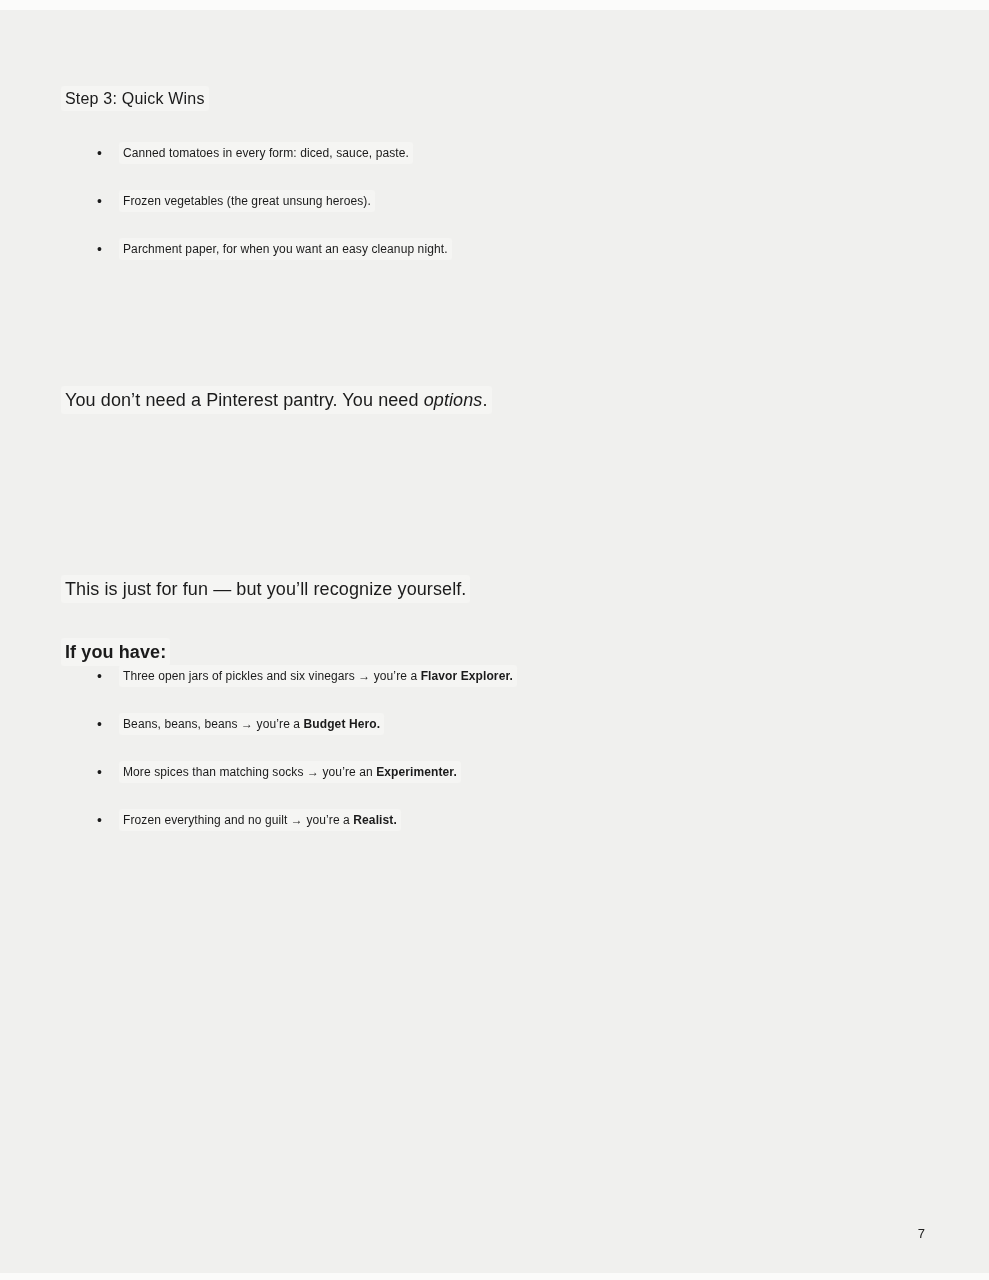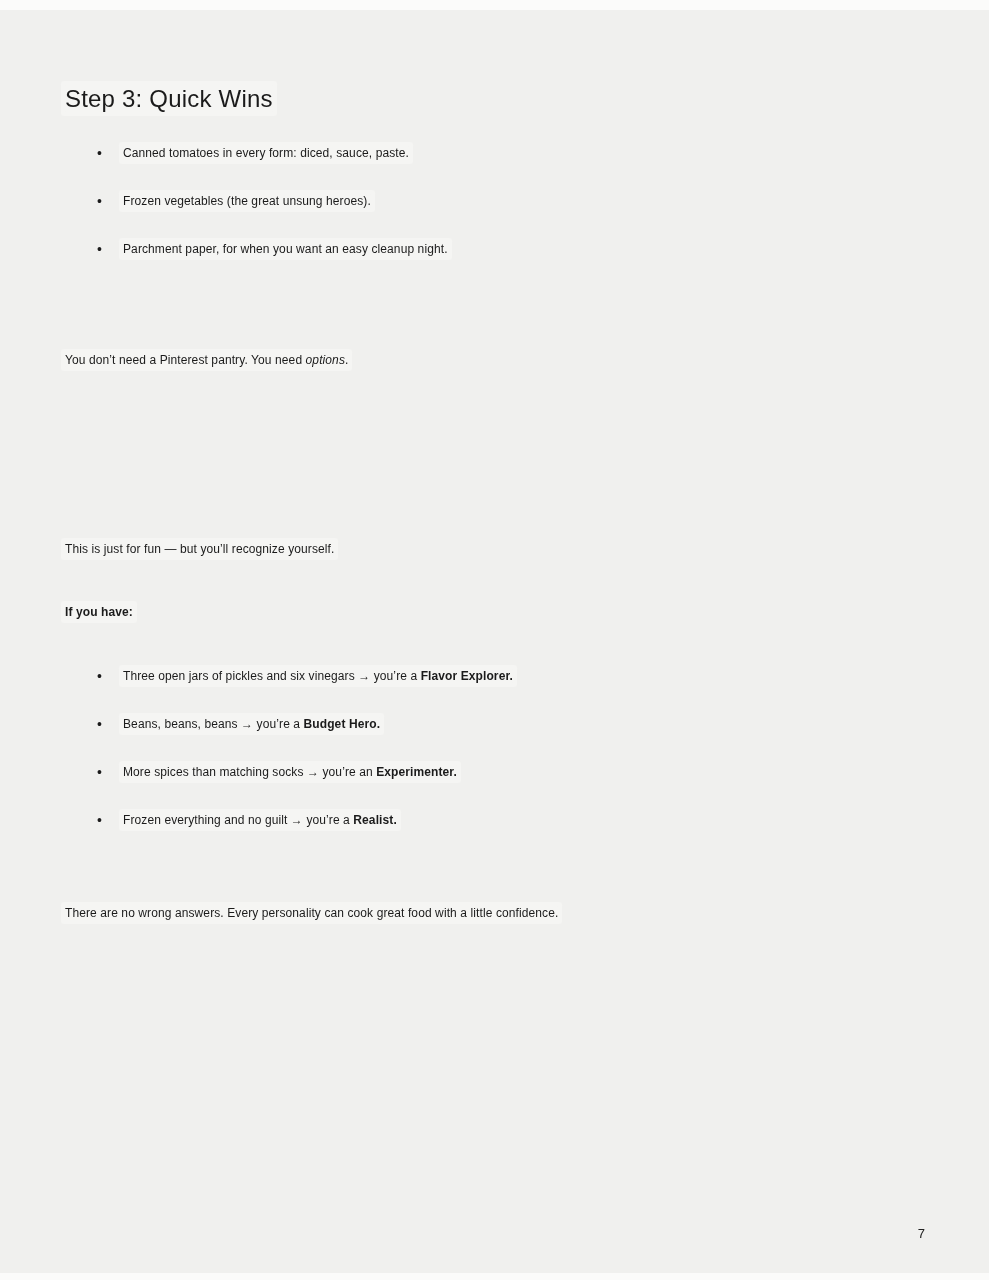--- a/index.html
+++ b/index.html
@@ -22,29 +22,30 @@
     background: #fbfbfa;
   }
   .block { position: absolute; }
   
   .hl {
     background: #f5f5f3;
     box-shadow: 0 0 0 4px #f5f5f3;
     border-radius: 1px;
   }
   .heading {
-    font-size: 24px;
+    font-size: 16px;
     line-height: 26px;
     letter-spacing: 0.2px;
     font-weight: 400;
   }
   .body-text {
-    font-size: 12px;
+    font-size: 18px;
     line-height: 20px;
     letter-spacing: 0.1px;
+    margin-top: 40px;
   }
   .bold { font-weight: 700; }
   ul.bullets { list-style: none; margin: 0; padding: 0; }
   ul.bullets li {
     position: relative;
     font-size: 12px;
     line-height: 20px;
     letter-spacing: 0.1px;
     margin-bottom: 28px;
     white-space: nowrap;
@@ -100,22 +101,19 @@
     <span class="hl">If you have:</span>
   </div>
 
   <ul class="bullets block" style="top:666px; left:123px;">
     <li><span class="hl"><span>Three open jars of pickles and six vinegars → you’re a </span><b>Flavor Explorer.</b></span></li>
     <li><span class="hl"><span>Beans, beans, beans → you’re a </span><b>Budget Hero.</b></span></li>
     <li><span class="hl"><span>More spices than matching socks → you’re an </span><b>Experimenter.</b></span></li>
     <li><span class="hl"><span>Frozen everything and no guilt → you’re a </span><b>Realist.</b></span></li>
   </ul>
 
-  <div class="block body-text" style="top:903px; left:65px; white-space:nowrap;">
-    <span class="hl">There are no wrong answers. Every personality can cook great food with a little confidence.</span>
-  </div>
 
 
   <div class="block page-number" style="top:1226px; right:64px;">
     <span>7</span>
   </div>
 
 </div>
 
 </body></html>

